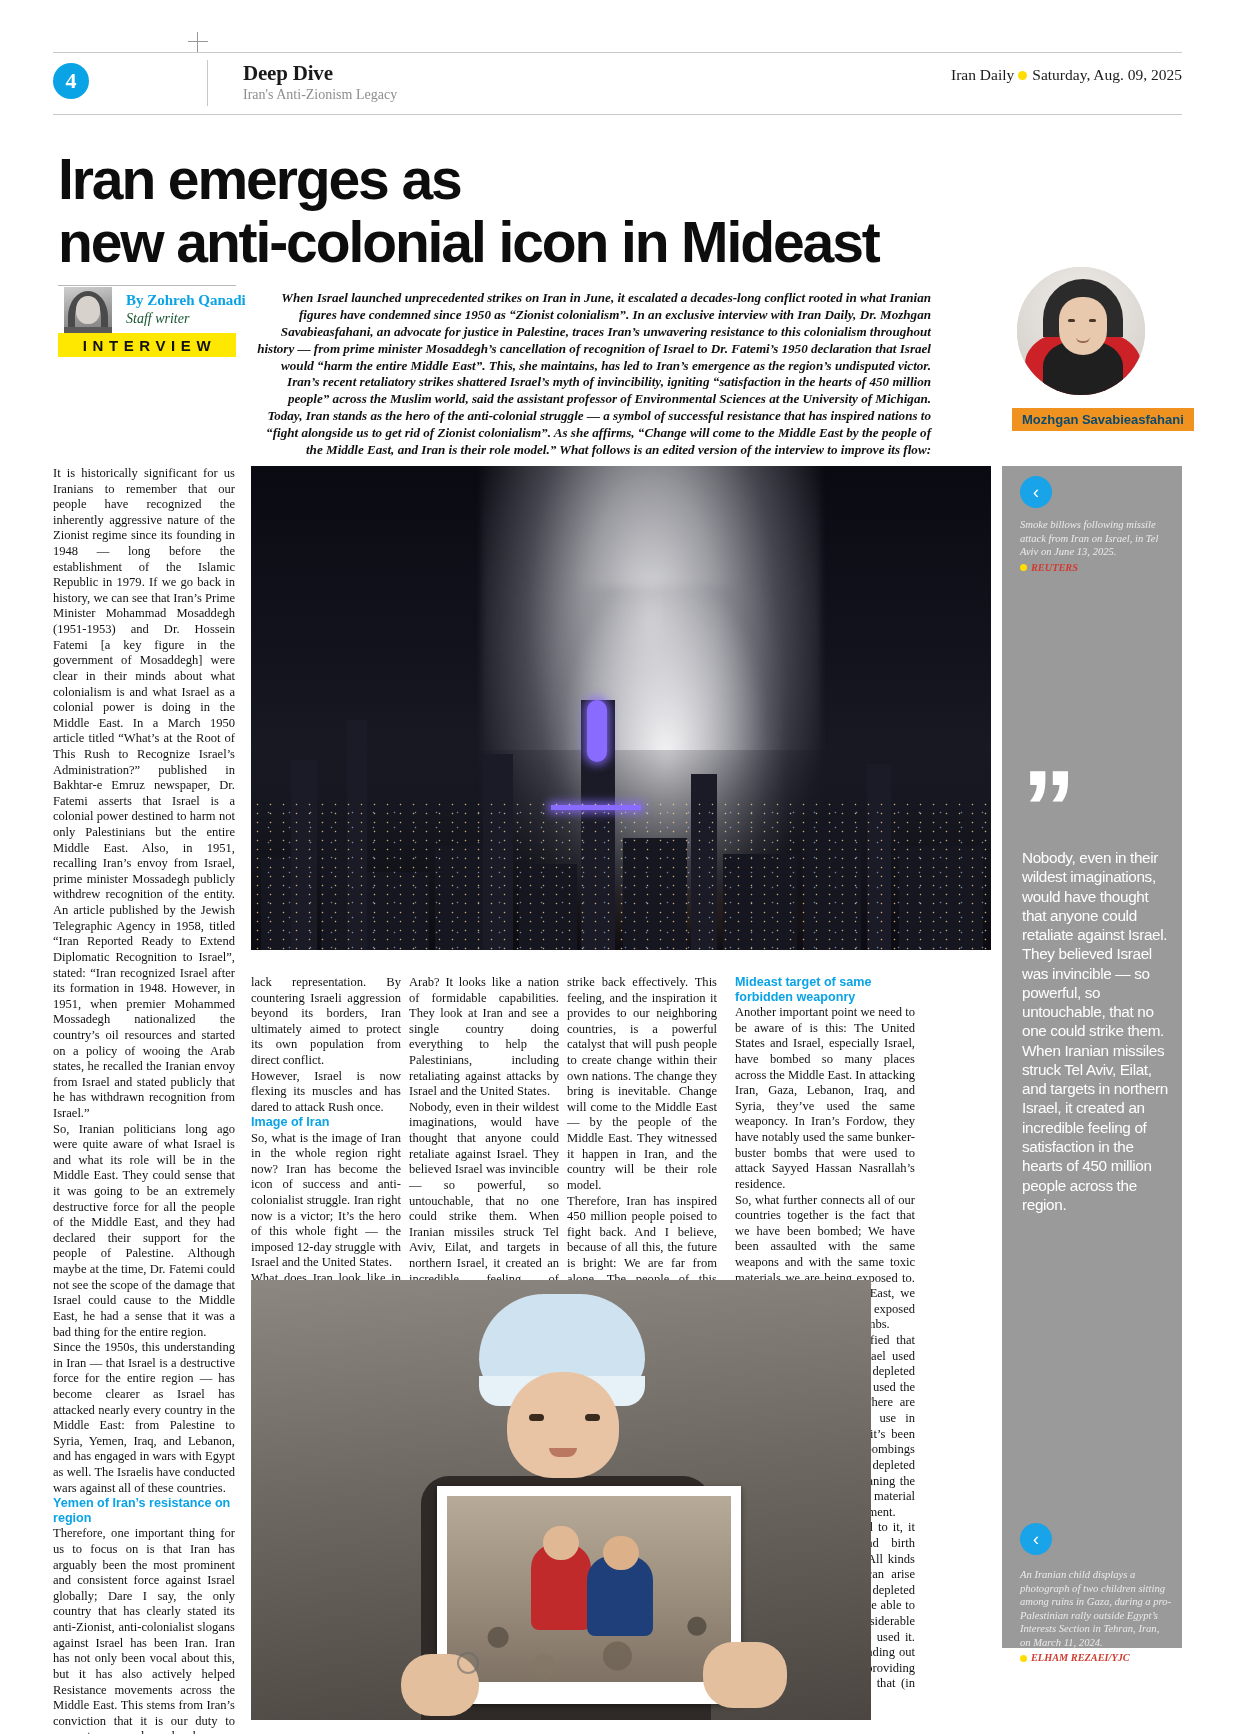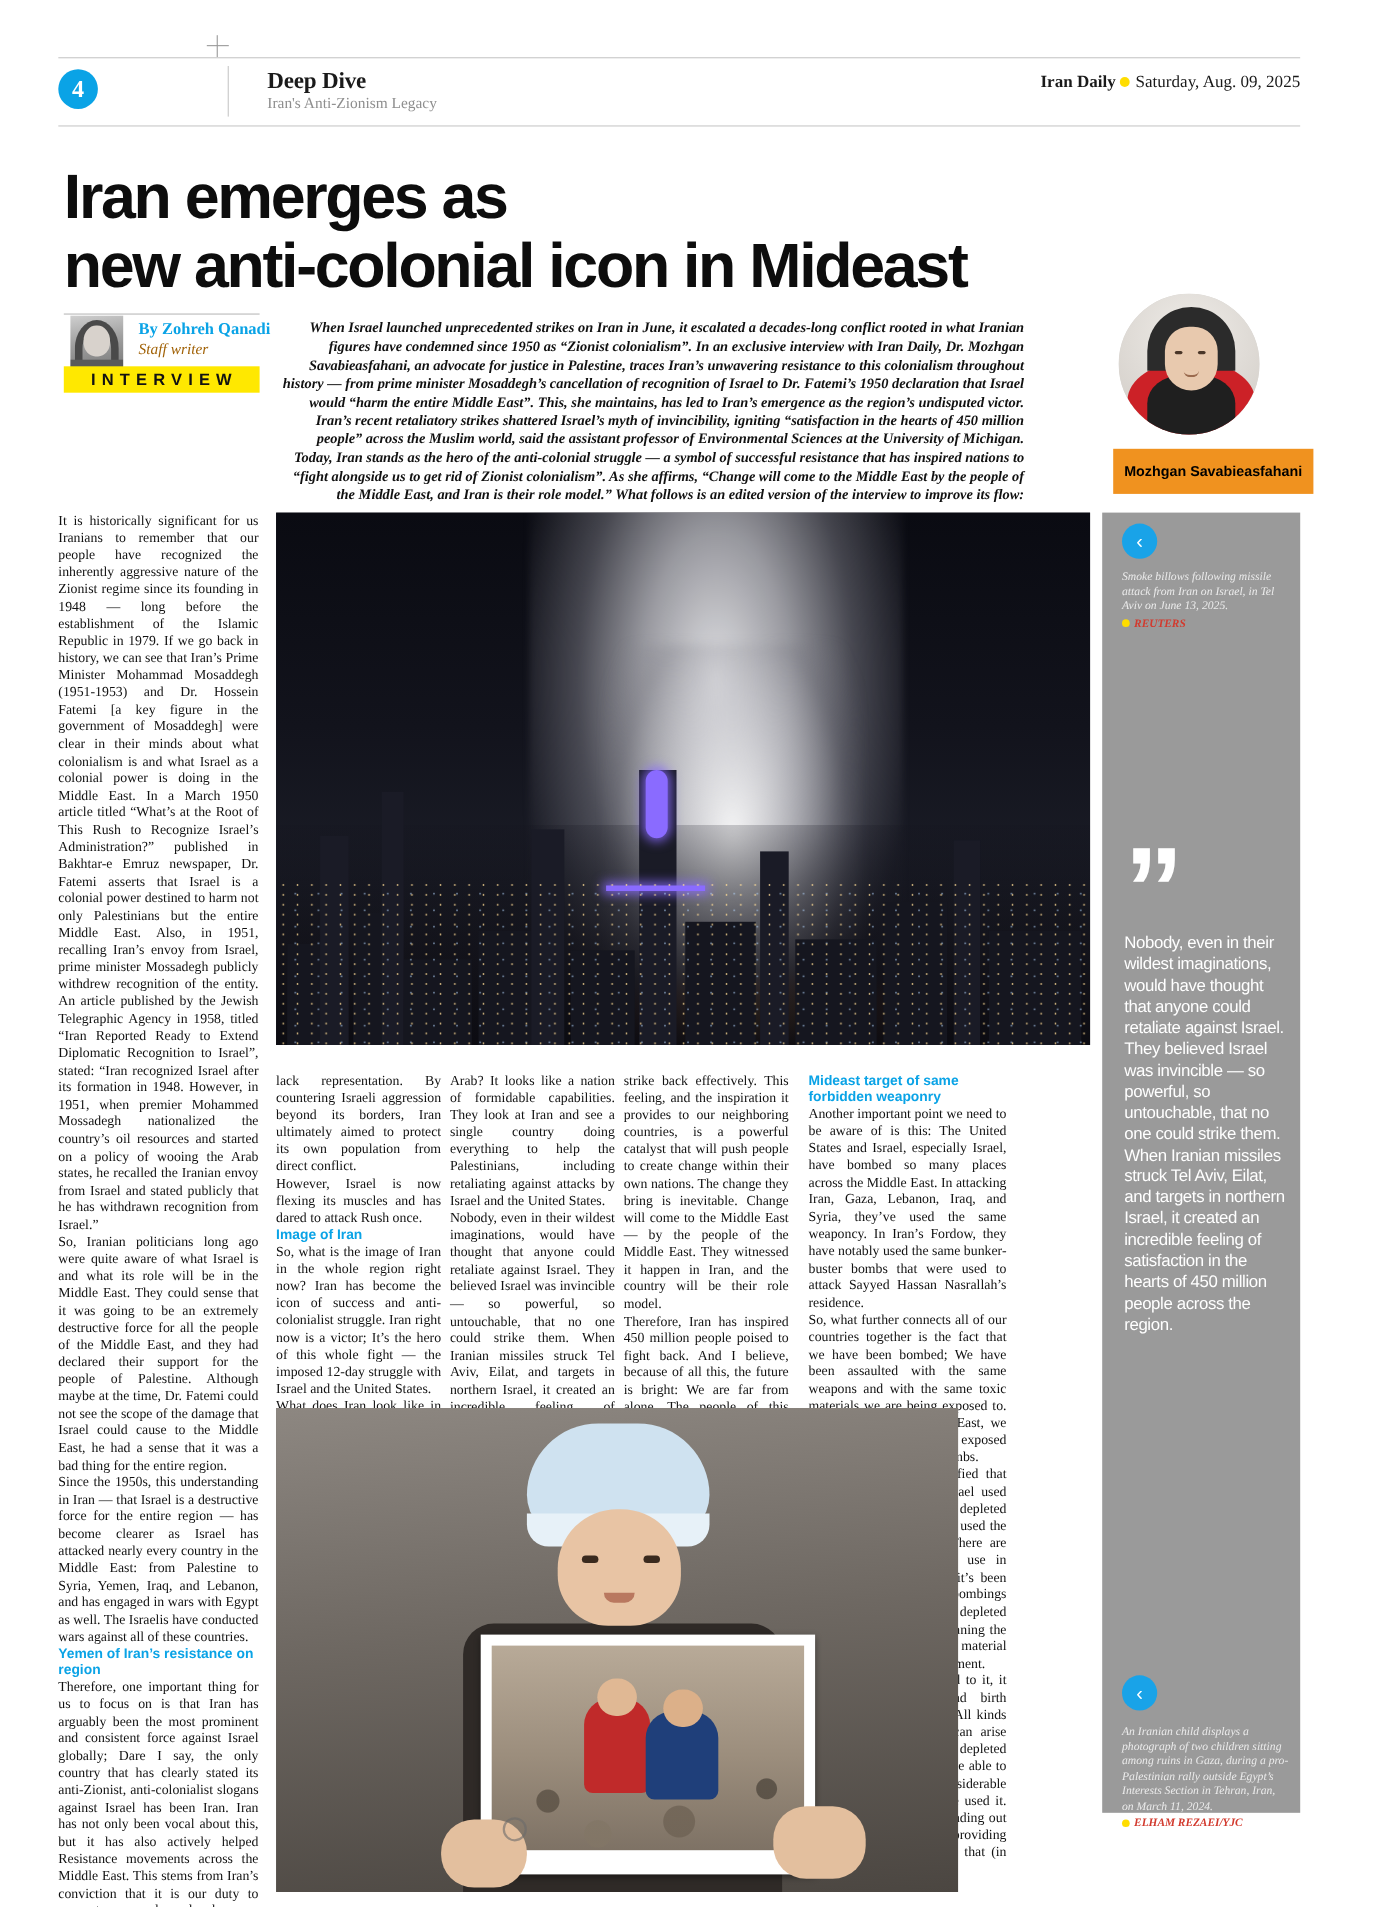--- a/index.html
+++ b/index.html
@@ -27,21 +27,21 @@
     background:#0aa3e6; color:#fff; font-family:"Liberation Serif", serif;
     font-weight:bold; font-size:22px; display:flex; align-items:center; justify-content:center;
   }
   .hdr-vrule { position:absolute; left:207px; top:60px; width:1px; height:46px; background:#c8c8c8; }
   .sec-title { position:absolute; left:243px; top:61px; font-size:21px; font-weight:bold; color:#1a1a1a;
                font-family:"Liberation Serif", serif; letter-spacing:-.2px;}
   .sec-sub   { position:absolute; left:243px; top:87px; font-size:14px; color:#8e8e8e;
                font-family:"Liberation Serif", serif; }
   .hdr-right { position:absolute; right:68px; top:66px; font-size:15.5px; color:#1a1a1a;
                font-family:"Liberation Serif", serif; white-space:nowrap; }
-  .hdr-right .brand { font-weight:bold; }
+  .hdr-right .brand { font-weight:normal; }
   .dot-y { display:inline-block; width:9px; height:9px; border-radius:50%; background:#ffdd00;
            margin:0 5px 1px 4px; vertical-align:middle; }
 
   
   .headline {
     position:absolute; left:58px; top:148px; width:1020px;
     font-family:"Liberation Sans", sans-serif;
     font-weight:bold; font-size:57px; line-height:1.11; color:#0d0d0d;
     letter-spacing:-2.1px;
   }
@@ -54,21 +54,21 @@
     overflow:hidden;
   }
   .author-photo .face{ position:absolute; left:12px; top:9px; width:24px; height:28px;
       border-radius:48% 48% 45% 45%; background:#d8d2cc; }
   .author-photo .scarf{ position:absolute; left:4px; top:4px; width:40px; height:52px;
       border-radius:20px 20px 0 0 / 26px 26px 0 0;
       box-shadow: inset 0 0 0 7px #4a4a4a; }
   .author-photo .body{ position:absolute; left:0; bottom:0; width:48px; height:16px; background:#5a5a5a;}
   .by-name { position:absolute; left:126px; top:292px; font-size:15px; font-weight:bold; color:#0aa3e6;
              font-family:"Liberation Serif", serif; }
-  .by-role { position:absolute; left:126px; top:311px; font-size:14px; font-style:italic; color:#a16207;
+  .by-role { position:absolute; left:126px; top:311px; font-size:14px; font-style:italic; color:#14532d;
              font-family:"Liberation Serif", serif; }
   .interview-tag {
     position:absolute; left:58px; top:333px; width:178px; height:24px; background:#ffe800;
     display:flex; align-items:center; justify-content:center;
     font-family:"Liberation Sans", sans-serif; font-weight:bold; font-size:15px;
     letter-spacing:5.6px; color:#121212; text-indent:5px;
   }
 
   
   .standfirst {
@@ -92,22 +92,22 @@
   .gp-eye{ position:absolute; width:7px; height:3px; background:#4a3628; border-radius:2px; top:52px;}
   .gp-eye.l{ left:51px; } .gp-eye.r{ left:72px; }
   .gp-smile{ position:absolute; left:59px; top:70px; width:14px; height:6px;
              border-bottom:2px solid #9a6a4e; border-radius:0 0 10px 10px;}
   .gp-scarf{ position:absolute; left:8px; top:62px; width:116px; height:76px; background:#cc2127;
              border-radius:46% 46% 30% 30%; }
   .gp-scarf2{ position:absolute; left:26px; top:74px; width:80px; height:64px; background:#1f1f1f;
               border-radius:40% 40% 18% 18%; }
   .gp-neck{ position:absolute; left:52px; top:82px; width:28px; height:22px; background:#dcb89b; }
   .guest-name {
-    position:absolute; left:1012px; top:408px; min-width:160px; height:41px; background:#f0921f;
-    color:#000000; font-family:"Liberation Sans", sans-serif; font-weight:bold; font-size:13px;
+    position:absolute; left:1012px; top:408px; min-width:160px; height:23px; background:#f0921f;
+    color:#0c4a6e; font-family:"Liberation Sans", sans-serif; font-weight:bold; font-size:13px;
     display:flex; align-items:center; padding:4px 10px; white-space:nowrap;
   }
 
   
   .photo1 {
     position:absolute; left:251px; top:466px; width:740px; height:484px;
     background:#0b0c14; overflow:hidden;
   }
   .p1-sky{ position:absolute; inset:0;
       background:linear-gradient(180deg,#0a0b12 0%,#12131c 40%,#1b1d27 70%,#25222a 100%); }

